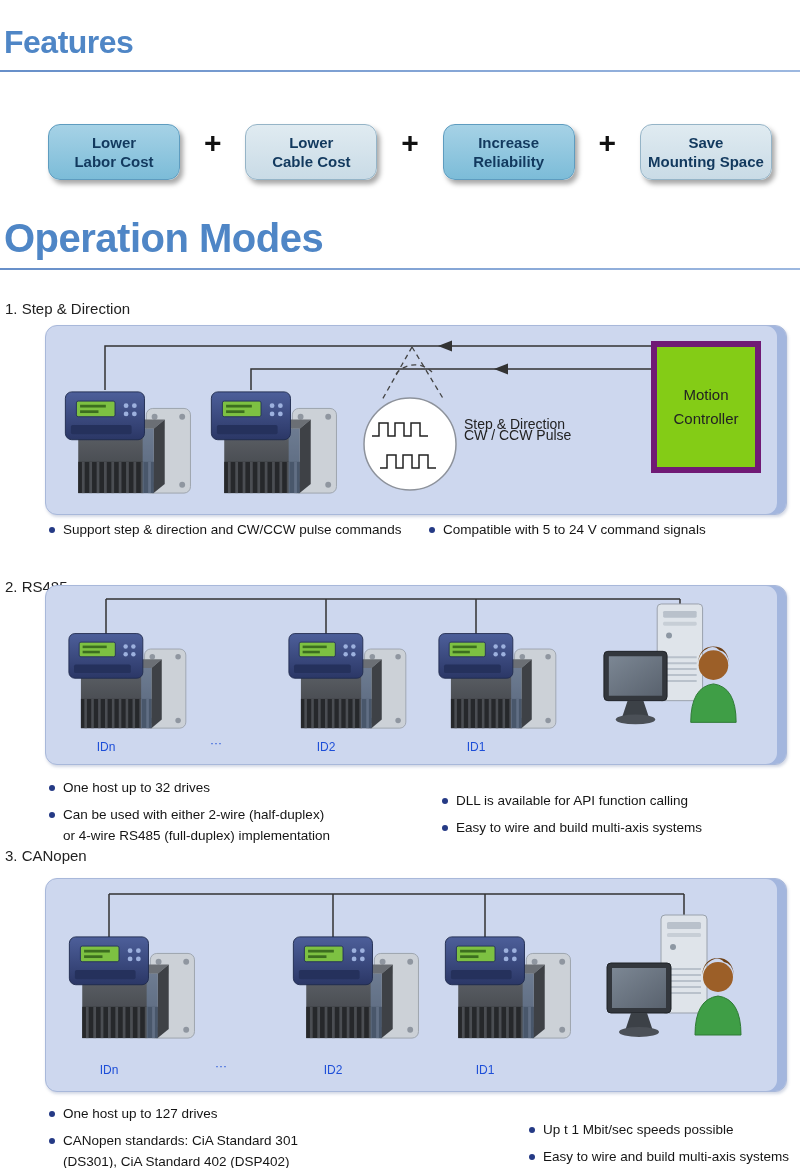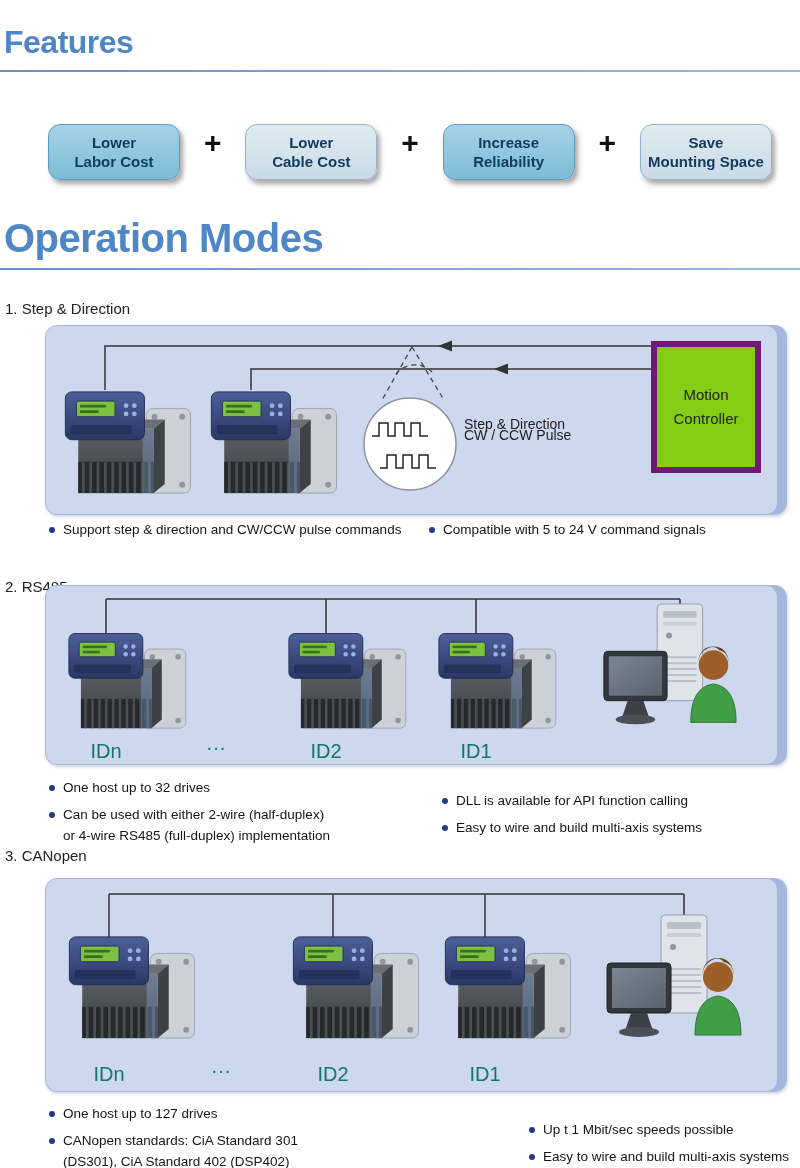--- a/index.html
+++ b/index.html
@@ -37,21 +37,21 @@
   .p3 { top:878px; height:212px; }
   .overlay { position:absolute; left:0; top:0; width:100%; height:100%; }
   .icon { position:absolute; }
 
   .mc-box { position:absolute; left:605px; top:15px; width:98px; height:120px; background:#84cc16;
             border:6px solid #701a75; display:flex; align-items:center; justify-content:center;
             text-align:center; font-size:15px; color:#222; line-height:1.6; }
   .sig-label { position:absolute; font-size:14px; color:#222; white-space:nowrap; }
   .sig1 { left:418px; top:78px;margin-top:12px; } .sig2 { left:418px; top:101px; }
 
-  .id-label { position:absolute; transform:translateX(-50%); font-size:20px; color:#0f766e; }
+  .id-label { position:absolute; transform:translateX(-50%); font-size:12px; color:#1d4ed8; }
 
   
   .bul { position:absolute; }
   .bul .item { position:relative; padding-left:15px; margin-bottom:6px;
                font-size:13.5px; line-height:1.55; color:#151515; }
   .bul .item::before { content:""; position:absolute; left:1px; top:7px; width:6px; height:6px;
                        border-radius:50%; background:var(--bullet-navy,#253a85); }
   .bul .line2 { display:block; }
   .b-s1-l { left:48px;  top:520px; width:370px; }
   .b-s1-r { left:428px; top:520px; width:340px; }

